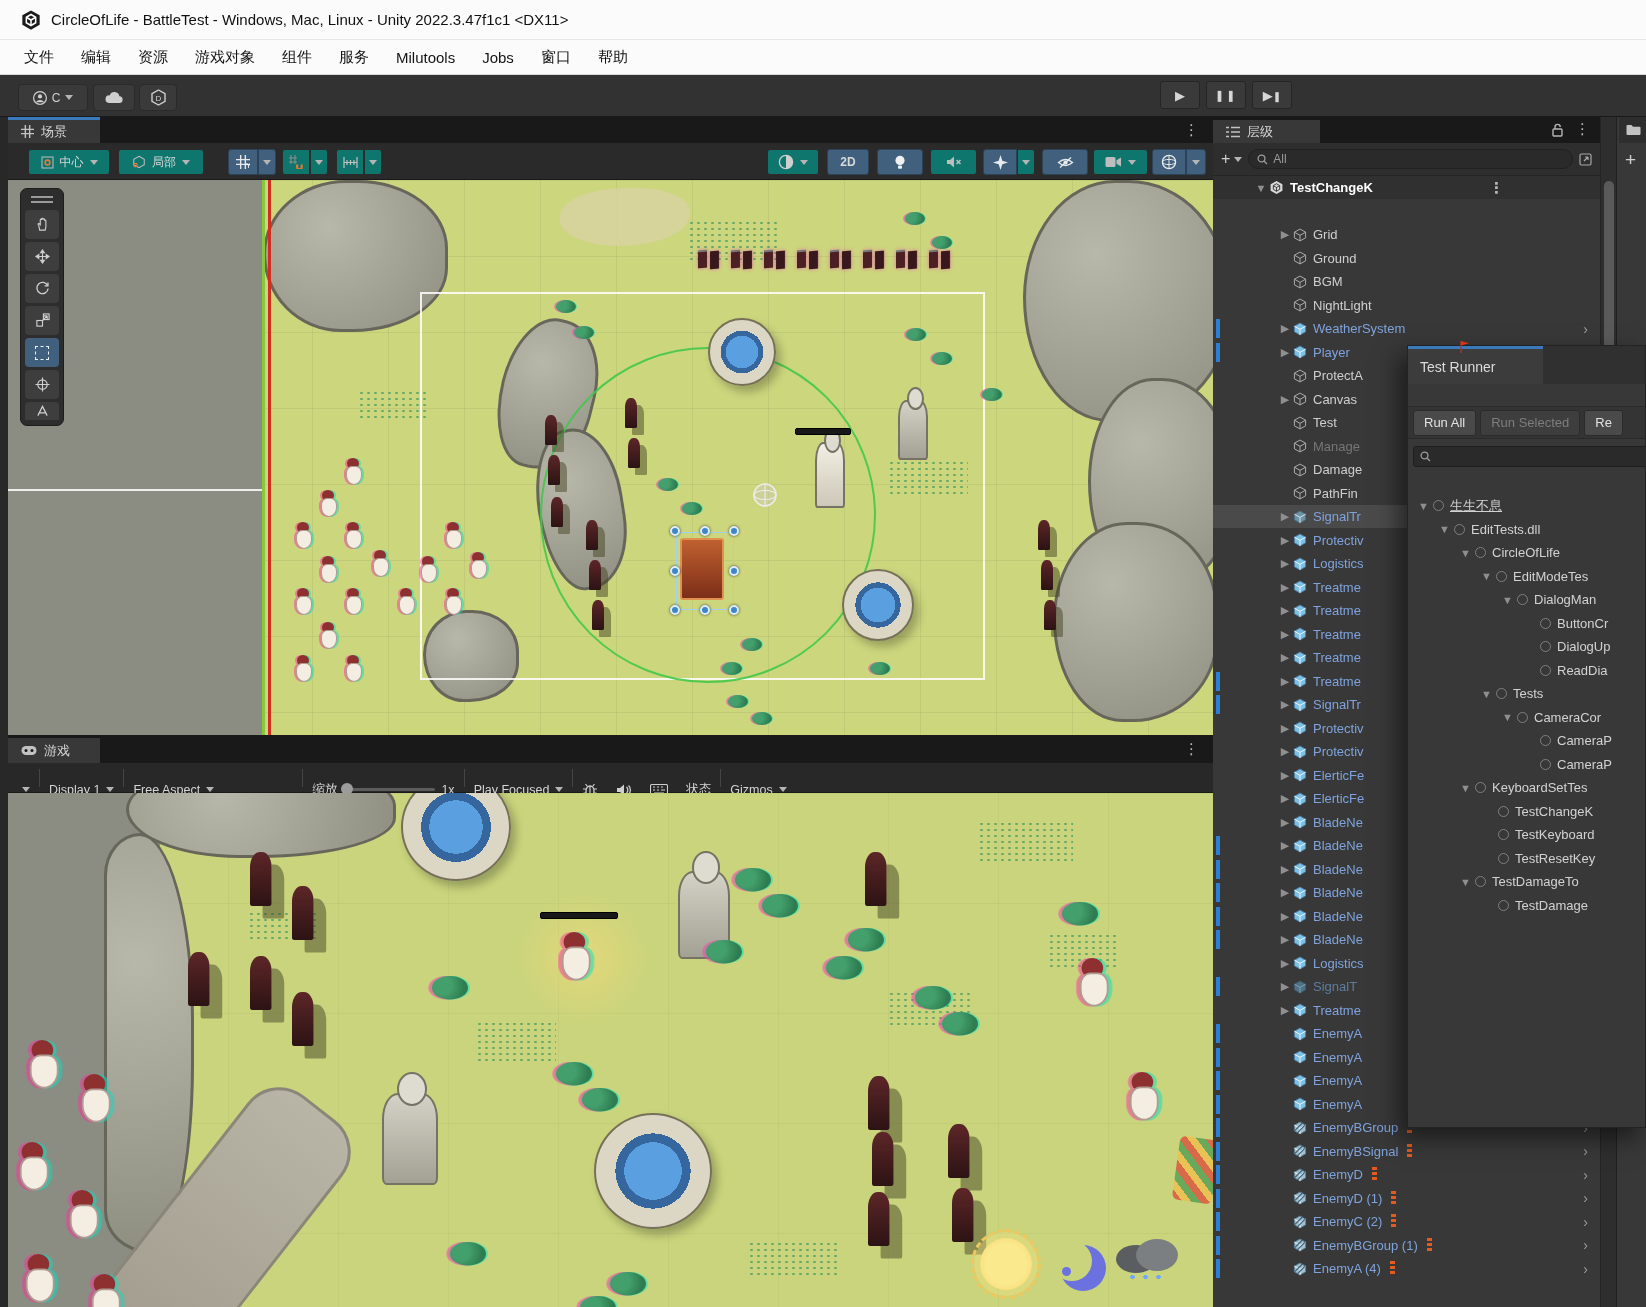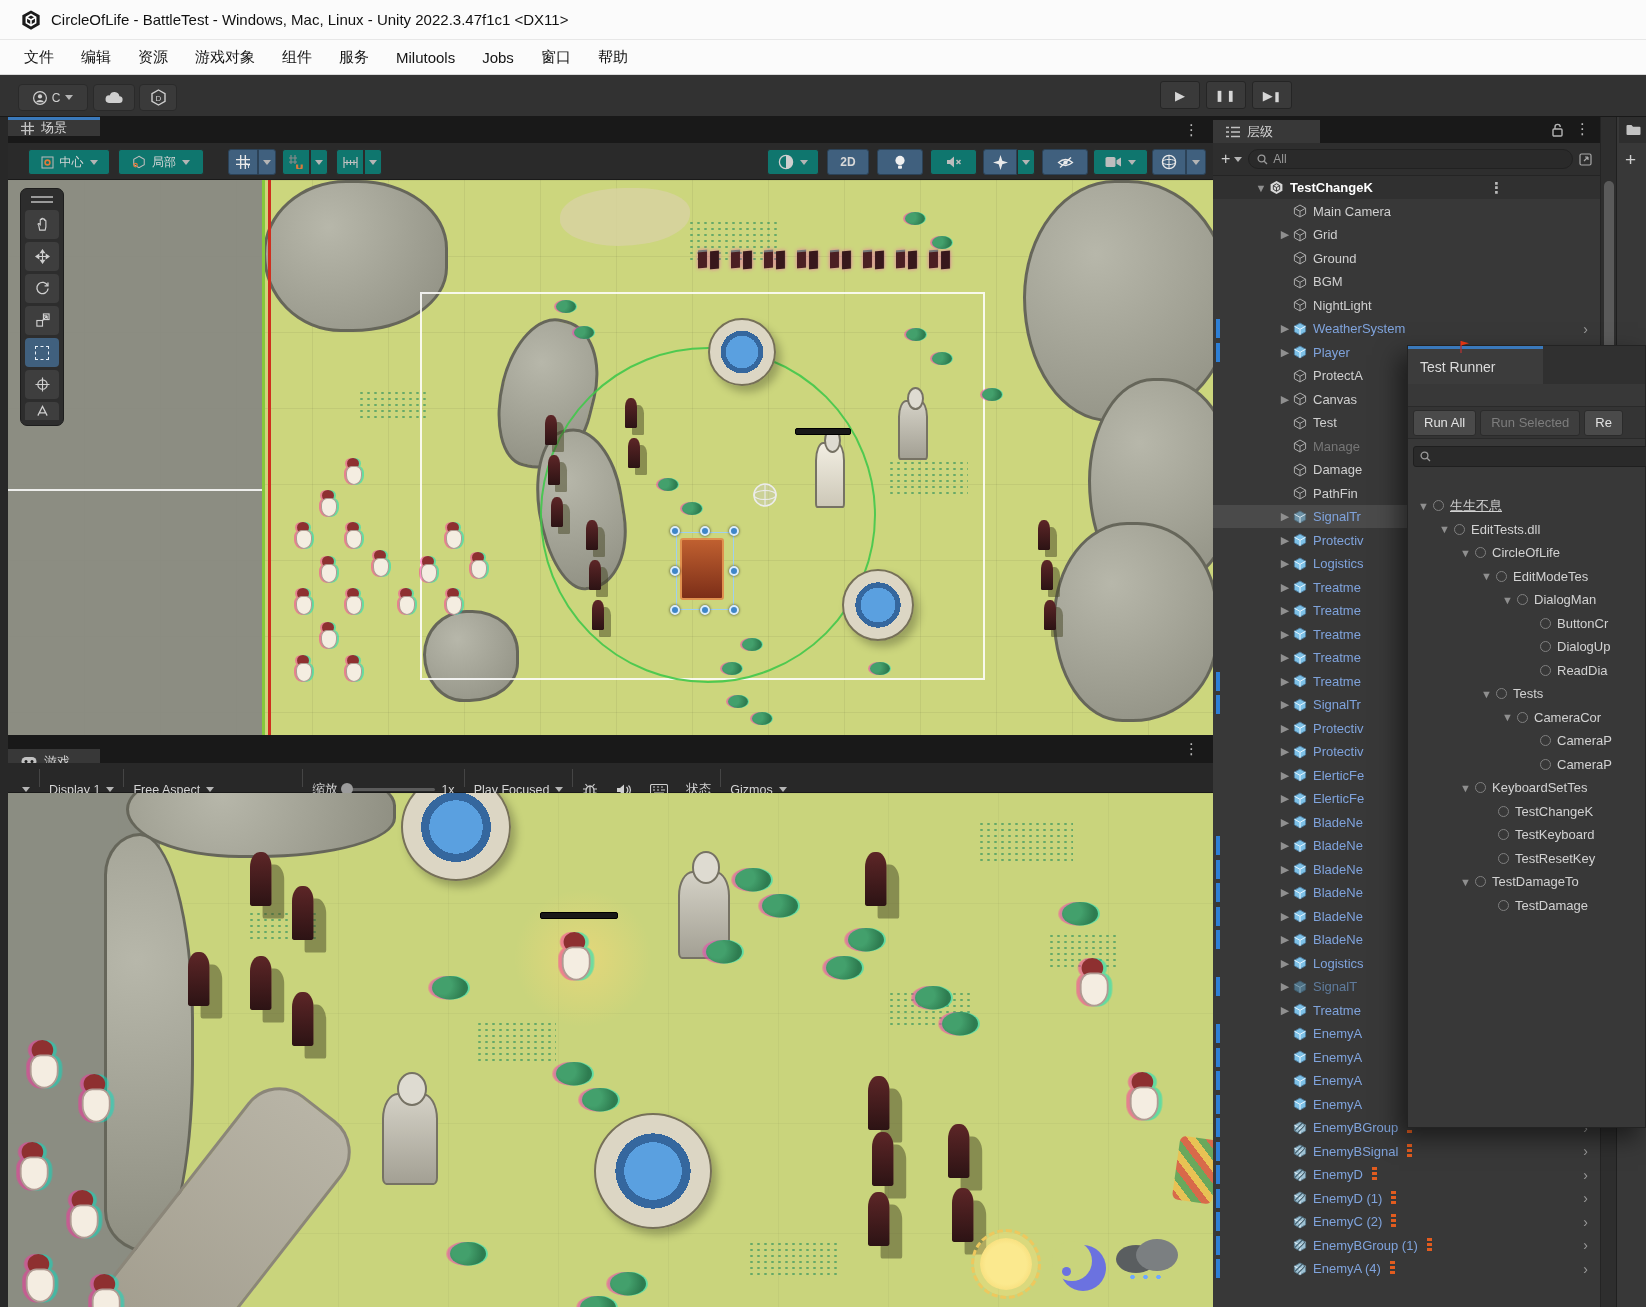--- a/index.html
+++ b/index.html
@@ -170,21 +170,21 @@
     </div>
   <div class="playbtn" style="left:1206px;letter-spacing:2px;font-size:11px;">
       <span>❚❚</span>
     </div>
   <div class="playbtn" style="left:1252px;">
       <span>▶<span style="font-size:10px;">❚</span></span>
     </div>
 
   <div class="abs tabbar" style="left:8px;top:117px;width:1205px;height:26px;">
     <div class="bluetop" style="left:0;top:0;width:92px;"></div>
-    <div class="tab" style="left:0;top:3px;width:92px;height:16px;">
+    <div class="tab" style="left:0;top:3px;width:92px;height:23px;">
       <span class="svgi">
           <svg width="13" height="13" viewBox="0 0 12 12">
             <path d="M4 0 V12 M8 0 V12 M0 4 H12 M0 8 H12" stroke="#c2c2c2" stroke-width="1.3"></path>
           </svg>
         </span>
       <span>场景</span>
     </div>
     <span class="dots3 abs" style="right:14px;top:4px;">⋮</span>
   </div>
 
@@ -449,21 +449,21 @@
         </div>
       <div class="tool" style="height:18px;border-radius:4px 4px 0 0;">
           <svg width="13" height="12" viewBox="0 0 14 12">
             <path d="M2 11 L7 1 L12 11 M4 8 H10" fill="none" stroke="#d0d0d0" stroke-width="1.3"></path>
           </svg>
         </div>
     </div>
   </div>
 
   <div class="abs tabbar" style="left:8px;top:735px;width:1205px;height:28px;">
-    <div class="tab" style="left:0;top:3px;width:92px;height:25px;margin-top:11px;">
+    <div class="tab" style="left:0;top:3px;width:92px;height:25px;">
       <span class="svgi">
           <svg width="16" height="11" viewBox="0 0 16 11">
             <rect x="0.5" y="1" width="15" height="9" rx="4.5" fill="#c2c2c2"></rect>
             <circle cx="5" cy="5.5" r="1.5" fill="#191919"></circle>
             <circle cx="11" cy="5.5" r="1.5" fill="#191919"></circle>
           </svg>
         </span>
       <span>游戏</span>
     </div>
     <span class="dots3 abs" style="right:14px;top:5px;">⋮</span>
@@ -643,31 +643,20 @@
           <span class="svgi">
             <svg width="15" height="15" viewBox="0 0 16 16">
               <path d="M8 1 L14.3 4.6 V11.4 L8 15 L1.7 11.4 V4.6 Z" fill="#d8d8d8"></path>
               <path d="M8 4 L11.4 6 V10 L8 12 L4.6 10 V6 Z" fill="none" stroke="#333" stroke-width="1"></path>
               <path d="M4.6 6 L8 8 L11.4 6 M8 8 V12" stroke="#333" stroke-width="1" fill="none"></path>
             </svg>
           </span>
           <span class="lbl">TestChangeK</span>
           <span class="dots3" style="position:absolute;right:96px;">⋮</span>
         </div>
-        <div class="hrow k-normal" style="top: 23.5px;">
-          <span style="flex:none;width:64px;"></span>
-          <span class="arr"></span>
-          <span class="svgi">
-            <svg width="14" height="14" viewBox="0 0 16 16">
-              <path d="M8 1.2 L14.4 4.8 V11.2 L8 14.8 L1.6 11.2 V4.8 Z" fill="none" stroke="#b0b0b0" stroke-width="1.1"></path>
-              <path d="M1.6 4.8 L8 8.4 L14.4 4.8 M8 8.4 V14.8" fill="none" stroke="#b0b0b0" stroke-width="1.1"></path>
-            </svg>
-          </span>
-          <span class="lbl">Main Camera</span>
-        </div>
         <div class="hrow k-normal" style="top: 47px;">
           <span style="flex:none;width:64px;"></span>
           <span class="arr">▶</span>
           <span class="svgi">
             <svg width="14" height="14" viewBox="0 0 16 16">
               <path d="M8 1.2 L14.4 4.8 V11.2 L8 14.8 L1.6 11.2 V4.8 Z" fill="none" stroke="#b0b0b0" stroke-width="1.1"></path>
               <path d="M1.6 4.8 L8 8.4 L14.4 4.8 M8 8.4 V14.8" fill="none" stroke="#b0b0b0" stroke-width="1.1"></path>
             </svg>
           </span>
           <span class="lbl">Grid</span>

